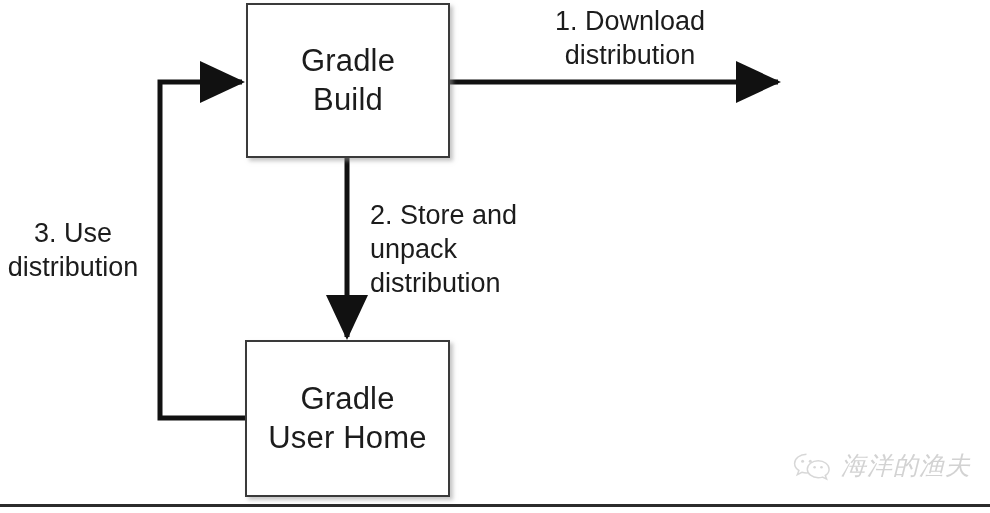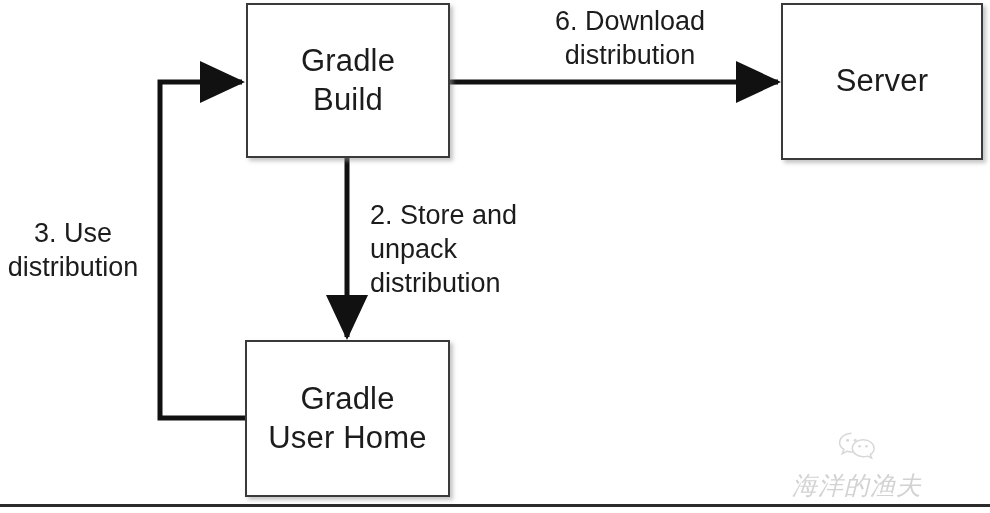--- a/index.html
+++ b/index.html
@@ -62,26 +62,25 @@
   }
   #label-use {
     left: -6px;
     top: 216px;
     width: 158px;
     text-align: center;
   }
   #watermark {
     position: absolute;
     left: 792px;
-    top: 430px;
+    top: 449px;
     display: flex;
     align-items: center;
     gap: 9px;
     opacity: 0.72;
-    flex-direction: column;
   }
   #watermark-text {
     font-family: "Liberation Serif", serif;
     font-style: italic;
     font-size: 25px;
     color: #c2c2c2;
     letter-spacing: 1px;
   }
   #wechat-icon svg { display: block; }
   #bottom-rule {
@@ -110,30 +109,27 @@
     <line x1="347" y1="158" x2="347" y2="337" stroke="#111111" stroke-width="5" marker-end="url(#arrowhead)"></line>
 
     <path d="M245,418 L160,418 L160,82 L242,82" fill="none" stroke="#111111" stroke-width="5" marker-end="url(#arrowhead)"></path>
   </svg>
 
   <div class="node-box" id="node-gradle-build" style="left:246px; top:3px; width:204px; height:155px;">
     <div class="node-label">Gradle
 Build</div>
   </div>
 
-  <div class="node-box" id="node-server" style="left:781px; top:3px; width:202px; height:157px;">
-    <div class="node-label">Server</div>
-  </div>
 
   <div class="node-box" id="node-gradle-user-home" style="left:245px; top:340px; width:205px; height:157px;">
     <div class="node-label">Gradle
 User Home</div>
   </div>
 
-  <div class="edge-label" id="label-download">6. Download
+  <div class="edge-label" id="label-download">1. Download
 distribution</div>
 
   <div class="edge-label" id="label-store">2. Store and
 unpack
 distribution</div>
 
   <div class="edge-label" id="label-use">3. Use
 distribution</div>
 
   <div id="watermark">

